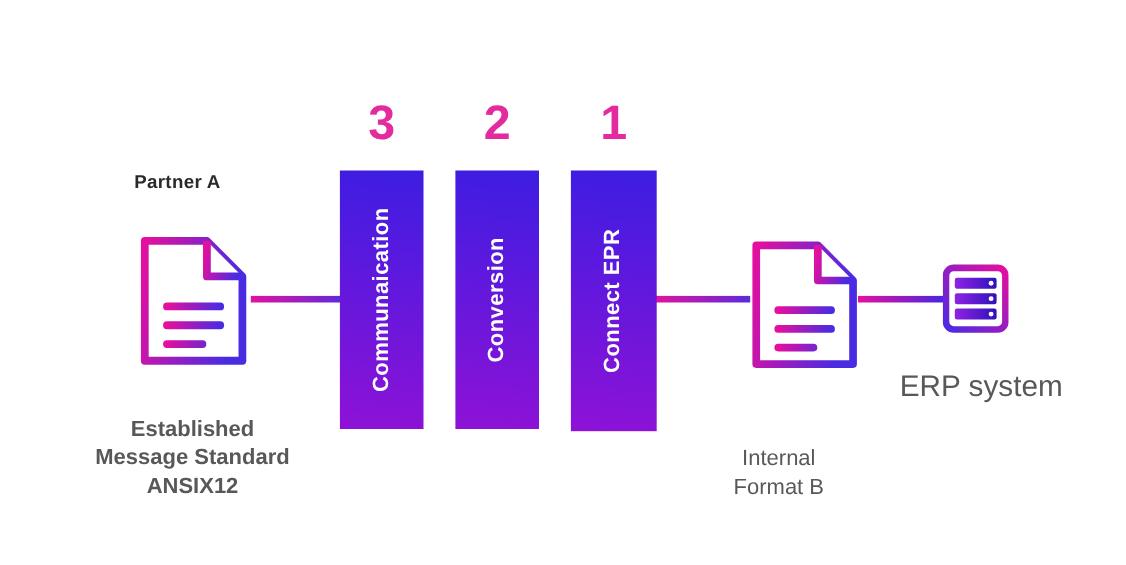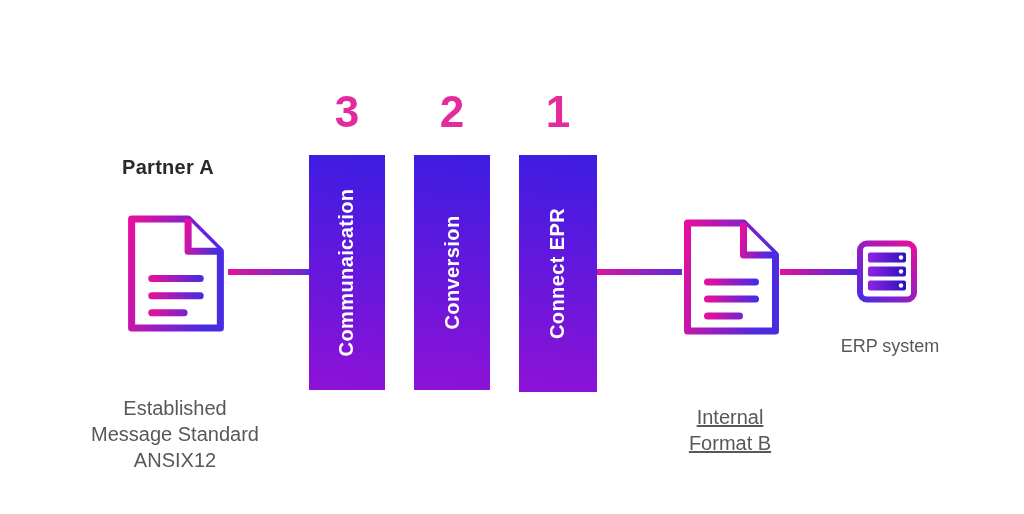--- a/index.html
+++ b/index.html
@@ -20,21 +20,21 @@
   body{font-family:"Liberation Sans", sans-serif;}
   .canvas{
     position:relative;
     width:1024px;
     height:514px;
     background:var(--background);
     overflow:hidden;
   }
   .heading{
     position:absolute;
-    font-size:20px;
+    font-size:17px;
     font-weight:700;
     color:var(--heading-text);
     letter-spacing:.3px;
     white-space:nowrap;
   }
   .step-number{
     position:absolute;
     top:90px;
     font-size:44px;
     line-height:44px;
@@ -72,26 +72,26 @@
   .doc-b{left:679px;top:218px;}
   .server{left:857px;top:240px;}
   .caption{
     position:absolute;
     font-size:20px;
     line-height:26px;
     color:var(--caption-text);
     text-align:center;
     white-space:pre-line;
   }
-  .caption-a{left:50px;top:395px;width:250px;}
-  .caption-b{left:650px;top:404px;width:160px;text-decoration:underline;}
+  .caption-a{left:50px;top:377px;width:250px;font-weight:bold;}
+  .caption-b{left:628px;top:404px;width:160px;}
   .erp-label{
     position:absolute;
     left:818px;top:336px;width:144px;
-    font-size:18px;
+    font-size:27px;
     color:var(--caption-text);
     text-align:center;
     white-space:nowrap;
   }
 </style>
 </head>
 <body>
 
 <div class="canvas">
 

